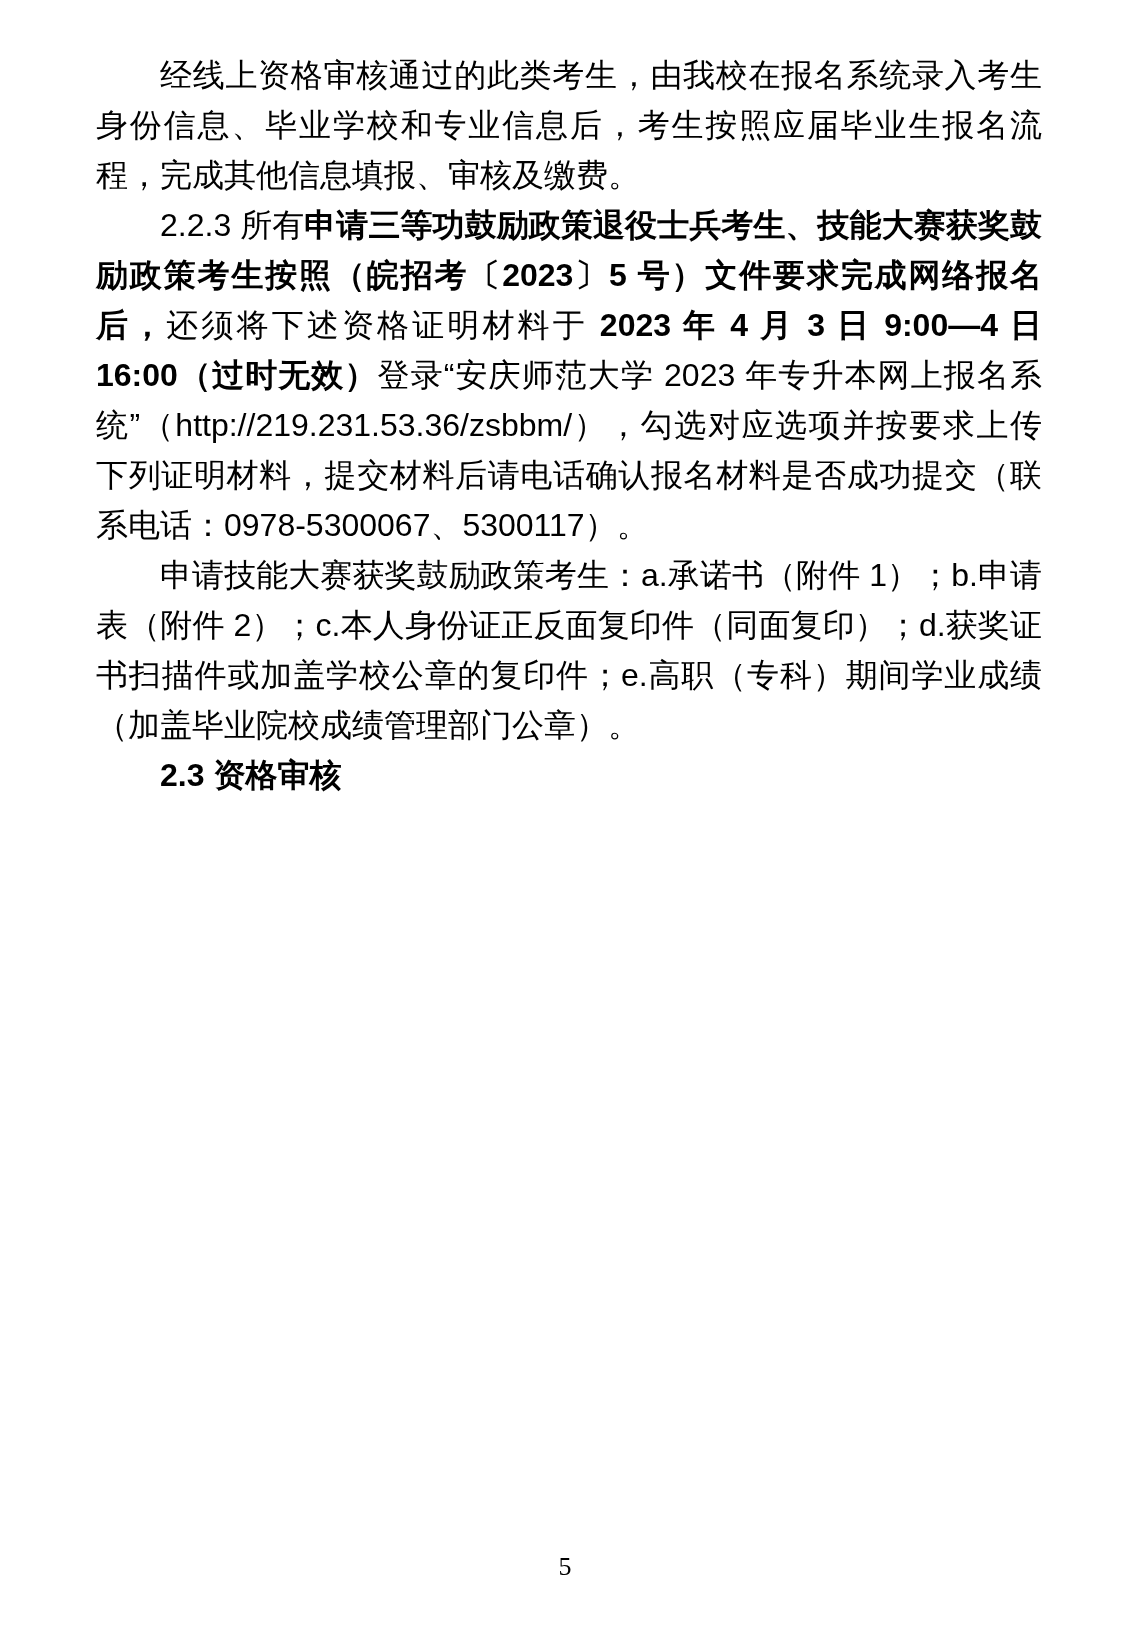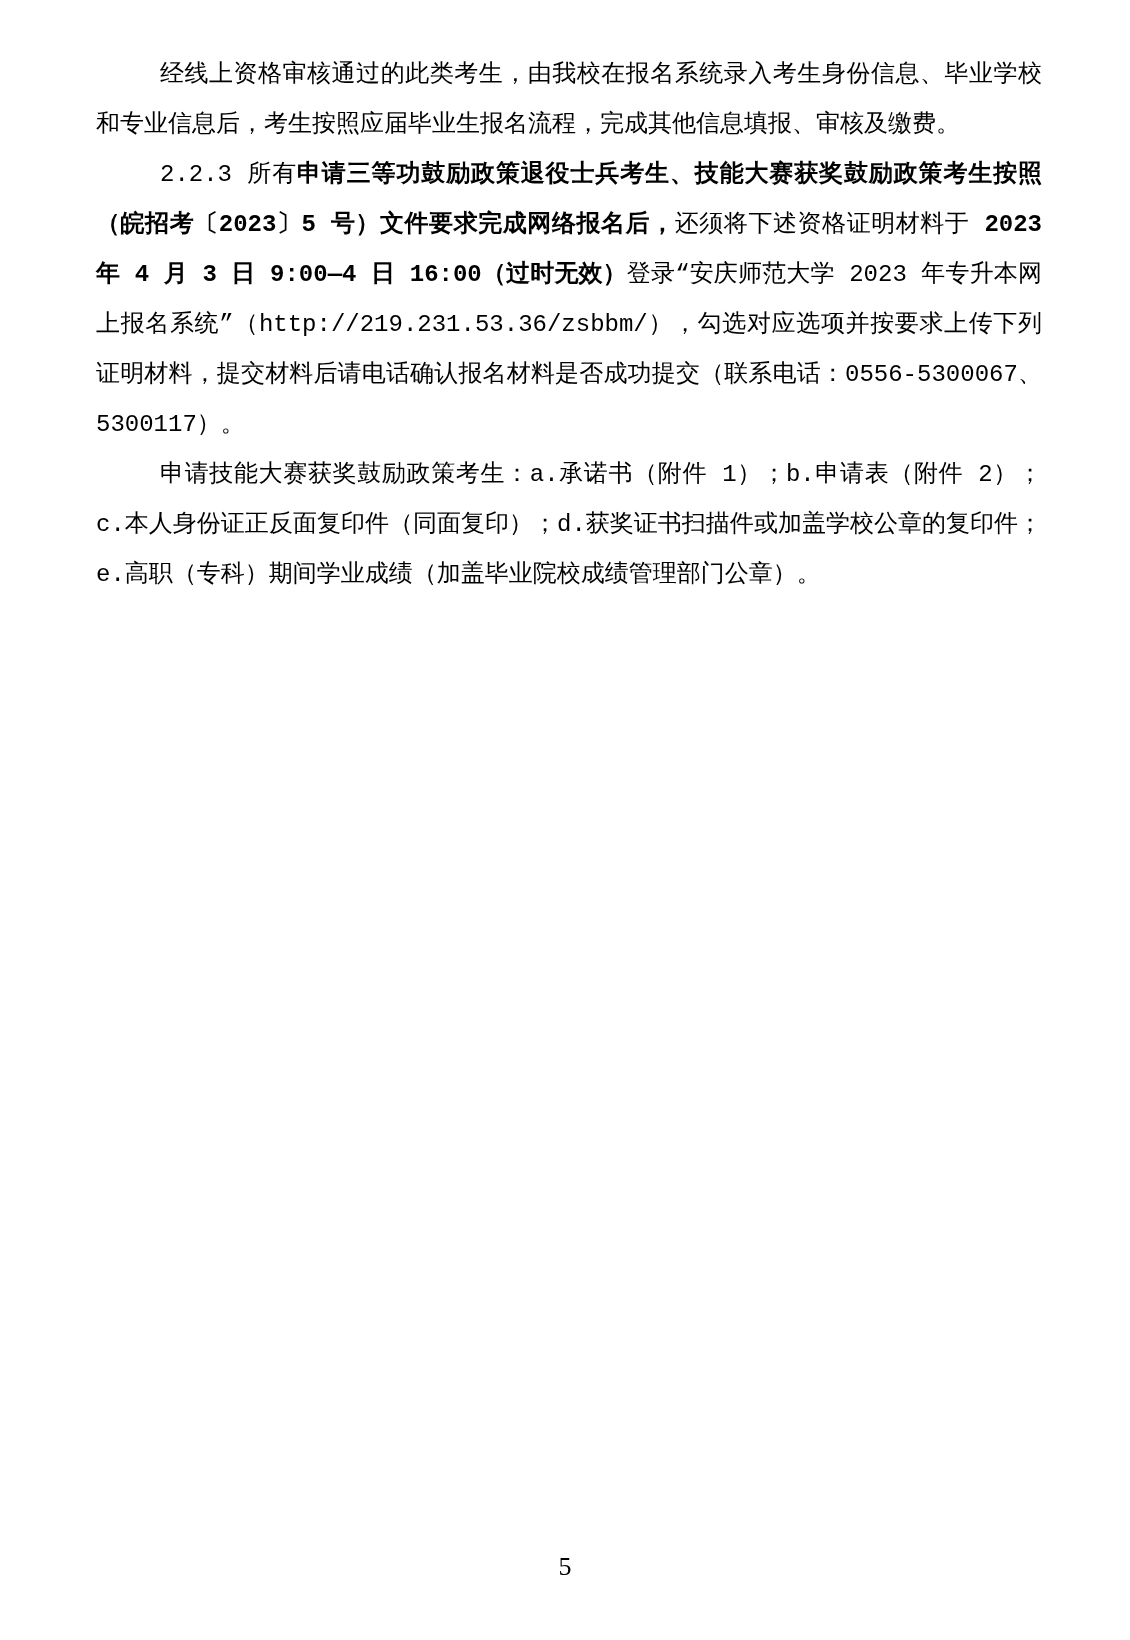--- a/index.html
+++ b/index.html
@@ -17,22 +17,22 @@
     color: #000000;
   }
   .doc-body {
     position: absolute;
     left: 96px;
     top: 50px;
     width: 946px;
   }
   .para {
     margin: 0;
-    font-family: Liberation Mono, monospace;
-    font-size: 24px;
+    font-family: Liberation Sans, sans-serif;
+    font-size: 32px;
     line-height: 50px;
     color: #000000;
     text-align: justify;
     text-indent: 64px;
   }
   .seg {
     font-weight: 400;
   }
   .seg.bold {
     font-weight: 700;
@@ -49,19 +49,20 @@
     font-size: 26px;
     color: #000000;
   }
 </style>
 </head>
 <body>
 
 <div class="page">
   <main class="doc-body" id="doc-body">
       <p class="para"><span class="seg">经线上资格审核通过的此类考生，由我校在报名系统录入考生身份信息、毕业学校和专业信息后，考生按照应届毕业生报名流程，完成其他信息填报、审核及缴费。</span></p>
-      <p class="para"><span class="seg">2.2.3 所有</span><span class="seg bold">申请三等功鼓励政策退役士兵考生、技能大赛获奖鼓励政策考生按照（皖招考〔2023〕5 号）文件要求完成网络报名后，</span><span class="seg">还须将下述资格证明材料于 </span><span class="seg bold">2023 年 4 月 3 日 9:00—4 日 16:00（过时无效）</span><span class="seg">登录“安庆师范大学 2023 年专升本网上报名系统”（http://219.231.53.36/zsbbm/），勾选对应选项并按要求上传下列证明材料，提交材料后请电话确认报名材料是否成功提交（联系电话：0556-5300067、5300117）。</span></p>
+      <p class="para"><span class="seg">2.2.3 所有</span><span class="seg bold">申请三等功鼓励政策退役士兵考生、技能大赛获奖鼓励政策考生按照（皖招考〔2023〕5 号）文件要求完成网络报名后，</span><span class="seg">还须将下述资格证明材料于 </span><span class="seg bold">2023 年 4 月 3 日 9:00—4 日 16:00（过时无效）</span><span class="seg">登录“安庆师范大学 2023 年专升本网上报名系统”（http://219.231.53.36/zsbbm/），勾选对应选项并按要求上传下列证明材料，提交材料后请电话确认报名材料是否成功提交（联系电话：0978-5300067、5300117）。</span></p>
       <p class="para"><span class="seg">申请技能大赛获奖鼓励政策考生：a.承诺书（附件 1）；b.申请表（附件 2）；c.本人身份证正反面复印件（同面复印）；d.获奖证书扫描件或加盖学校公章的复印件；e.高职（专科）期间学业成绩（加盖毕业院校成绩管理部门公章）。</span></p>
+      <p class="para"><span class="seg bold">2.3 资格审核</span></p>
     </main>
   <footer class="page-footer">
     <span class="page-number">5</span>
   </footer>
 </div>
 
 </body></html>

